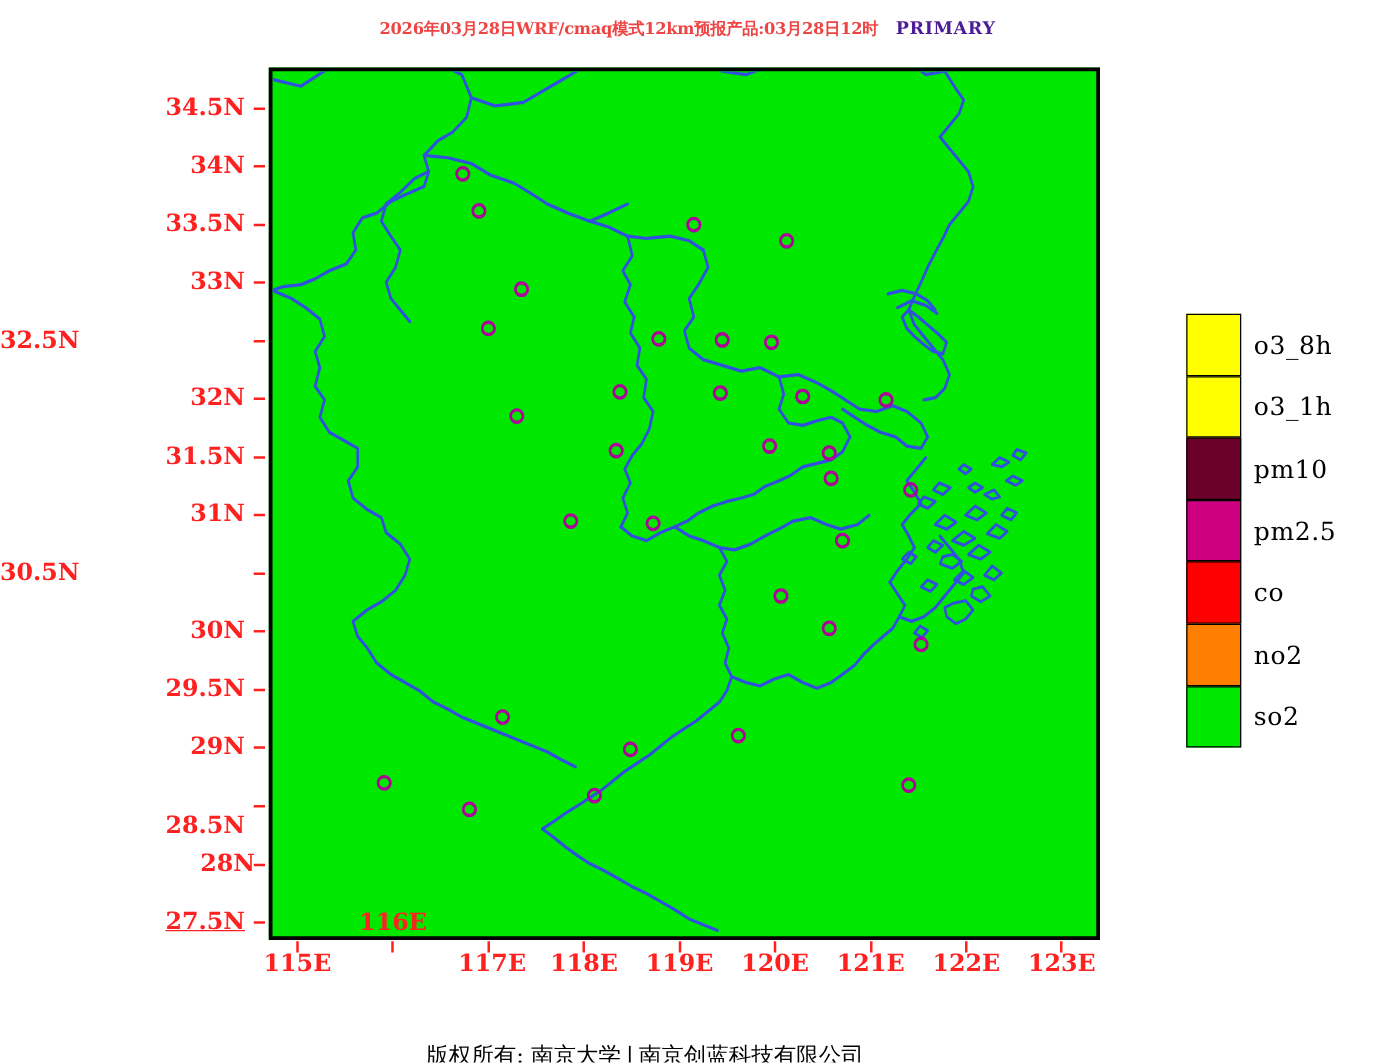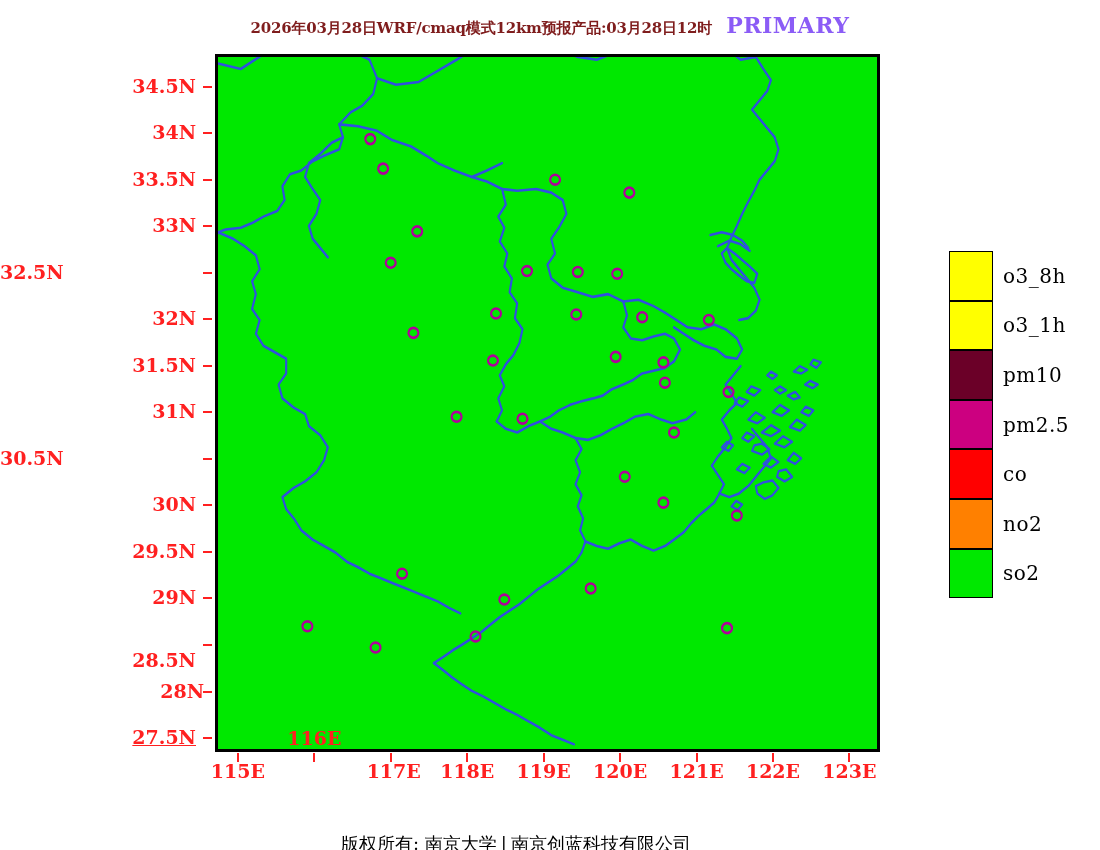--- a/index.html
+++ b/index.html
@@ -18,30 +18,30 @@
   
   #title-bar {
     position: absolute;
     left: 0; top: 12px;
     width: 1100px;
     text-align: center;
     white-space: nowrap;
   }
   #title-main {
     font-family: "DejaVu Serif", serif;
-    font-size: 15px;
+    font-size: 13px;
     font-weight: bold;
-    color: #7f1d1d;
+    color: #ef4444;
     letter-spacing: -0.2px;
   }
   #title-primary {
     font-family: "DejaVu Serif", serif;
-    font-size: 22px;
+    font-size: 14px;
     font-weight: bold;
-    color: #8b5cf6;
+    color: #4c1d95;
     margin-left: 14px;
     letter-spacing: 0.5px;
   }
 
   
   #plot-frame {
     position: absolute;
     left: 215px;
     top: 54px;
     width: 665px;

